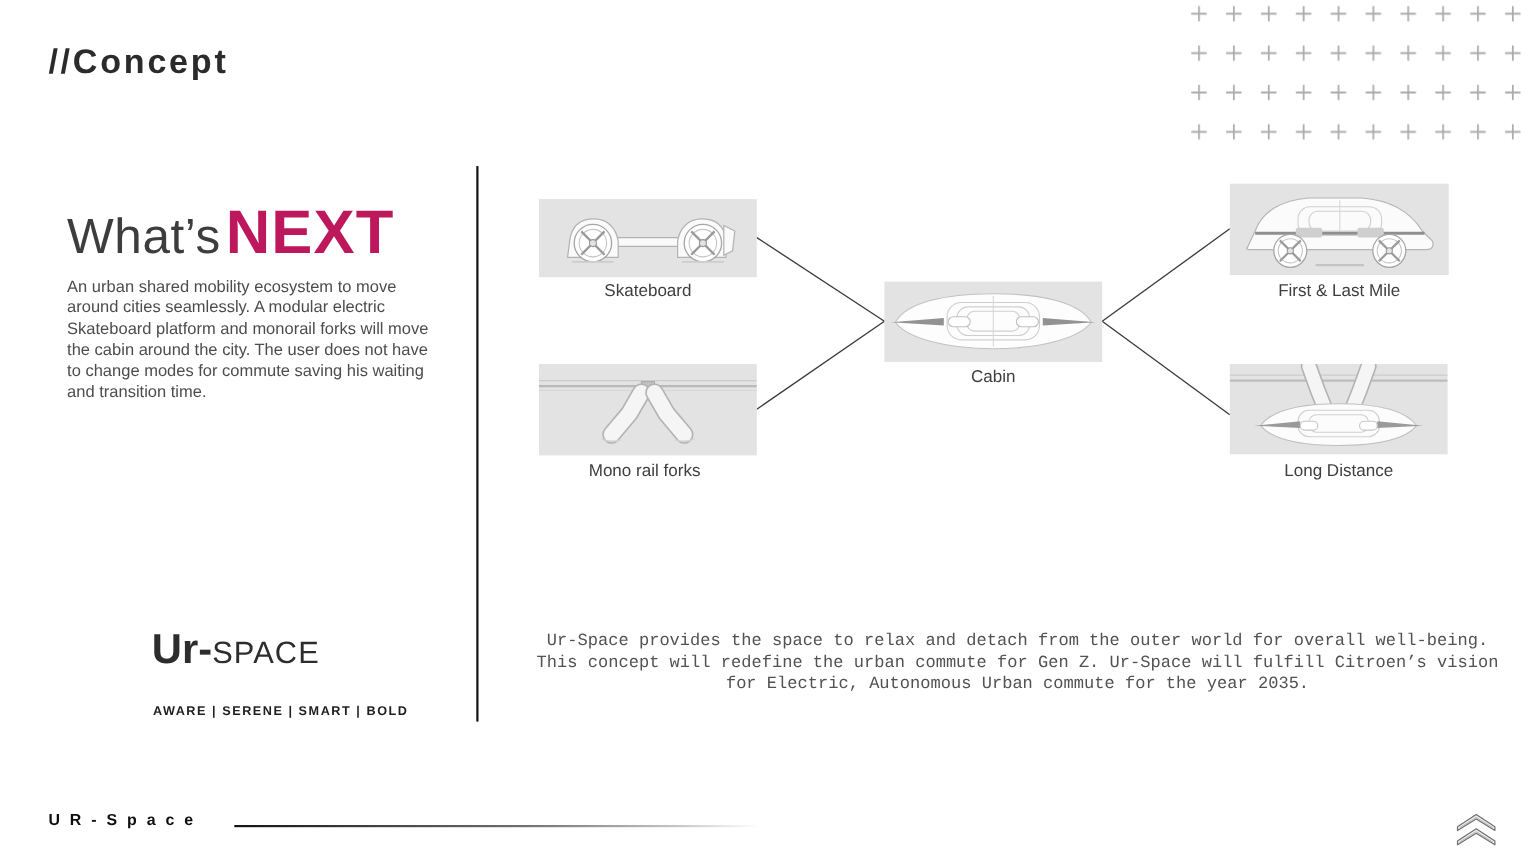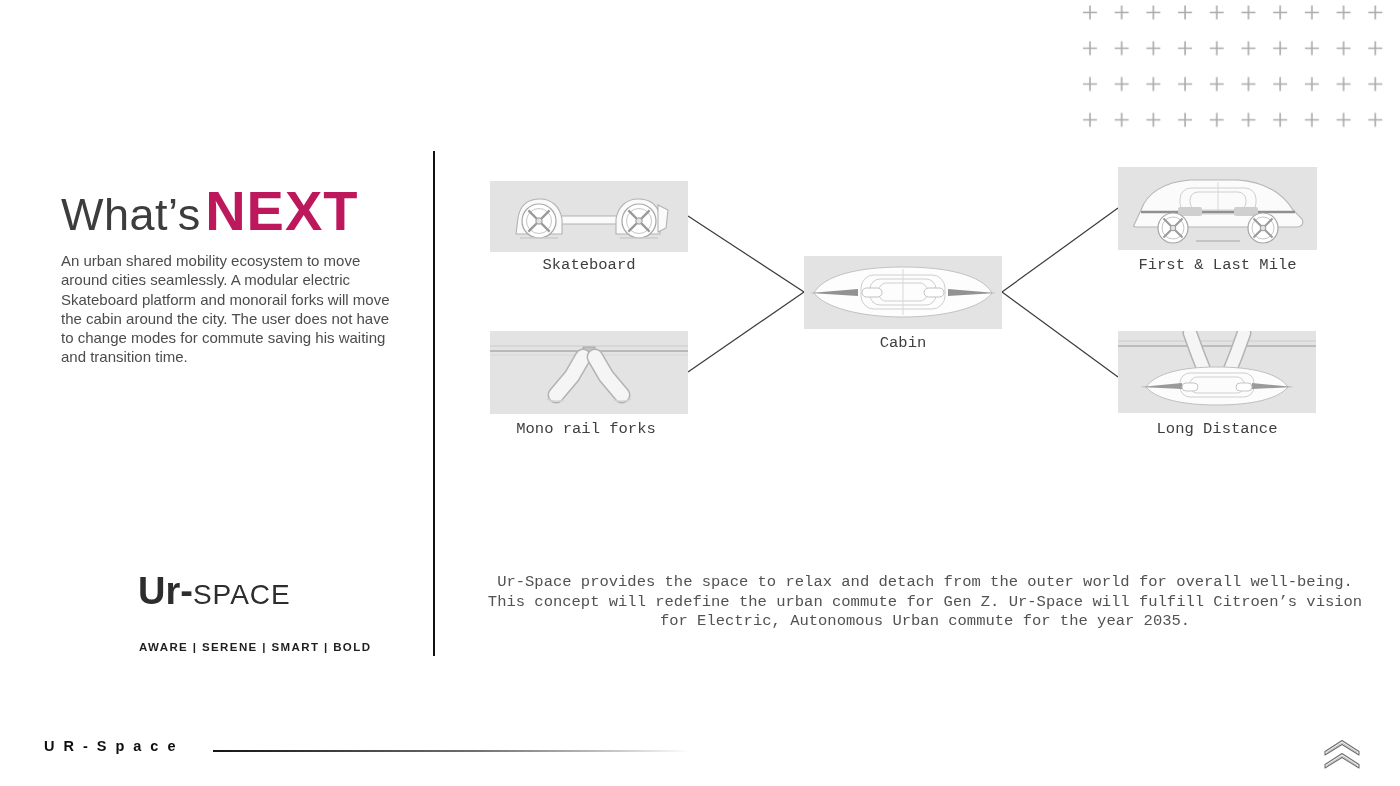--- a/index.html
+++ b/index.html
@@ -36,21 +36,21 @@
 
   
   .node-box { position:absolute; background:#e3e3e3; }
   .node-box svg { display:block; width:100%; height:100%; }
   #box-skateboard { left:490px; top:181px; width:198px; height:71px; }
   #box-monorail   { left:490px; top:331px; width:198px; height:83px; }
   #box-cabin      { left:804px; top:256px; width:198px; height:73px; }
   #box-flm        { left:1118px; top:167px; width:199px; height:83px; }
   #box-ld         { left:1118px; top:331px; width:198px; height:82px; }
 
-  .node-label { position:absolute; text-align:center; font-size:15.5px; color:#3e3e3e;font-family:Liberation Mono, monospace; }
+  .node-label { position:absolute; text-align:center; font-size:15.5px; color:#3e3e3e; }
   #label-skateboard { left:490px; top:256px; width:198px; }
   #label-monorail   { left:487px; top:420px; width:198px; }
   #label-cabin      { left:804px; top:334px; width:198px; }
   #label-flm        { left:1118px; top:256px; width:199px; }
   #label-ld         { left:1118px; top:420px; width:198px; }
 
   .connectors { position:absolute; left:0; top:0; width:1400px; height:786px; pointer-events:none; }
 
   
   .summary {
@@ -69,20 +69,21 @@
   }
   .citroen-logo { position:absolute; left:1322px; top:738px; }
   .sketch-fill { fill:#fafafa; stroke:#b2b2b2; stroke-width:1.1; }
   .contour { fill:none; stroke:#cfcfcf; stroke-width:1; }
 </style>
 </head>
 <body>
 
 <div class="slide">
 
+  <div class="concept-title">//Concept</div>
 
   <svg class="plus-grid" width="317" height="137">
     <defs>
       <pattern id="plusPat" width="31.7" height="35.8" patternUnits="userSpaceOnUse">
         <path d="M8,1.5 V15.5 M1,8.5 H15" stroke="#ababab" stroke-width="1.6" fill="none"></path>
       </pattern>
     </defs>
     <rect x="0" y="0" width="317" height="137" fill="url(#plusPat)"></rect>
   </svg>
 

